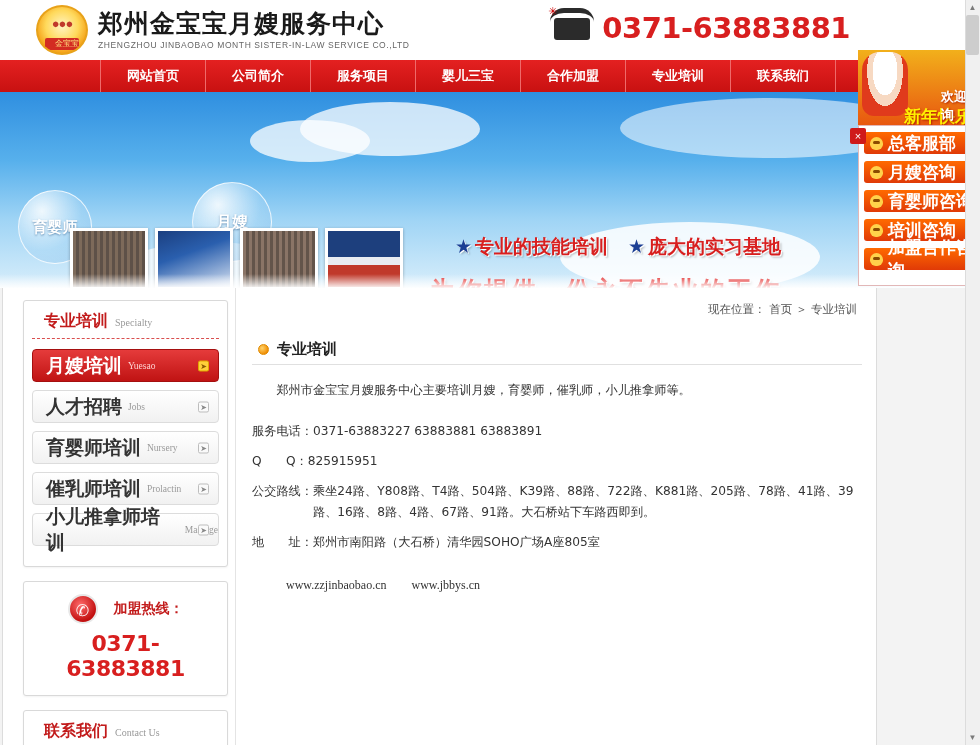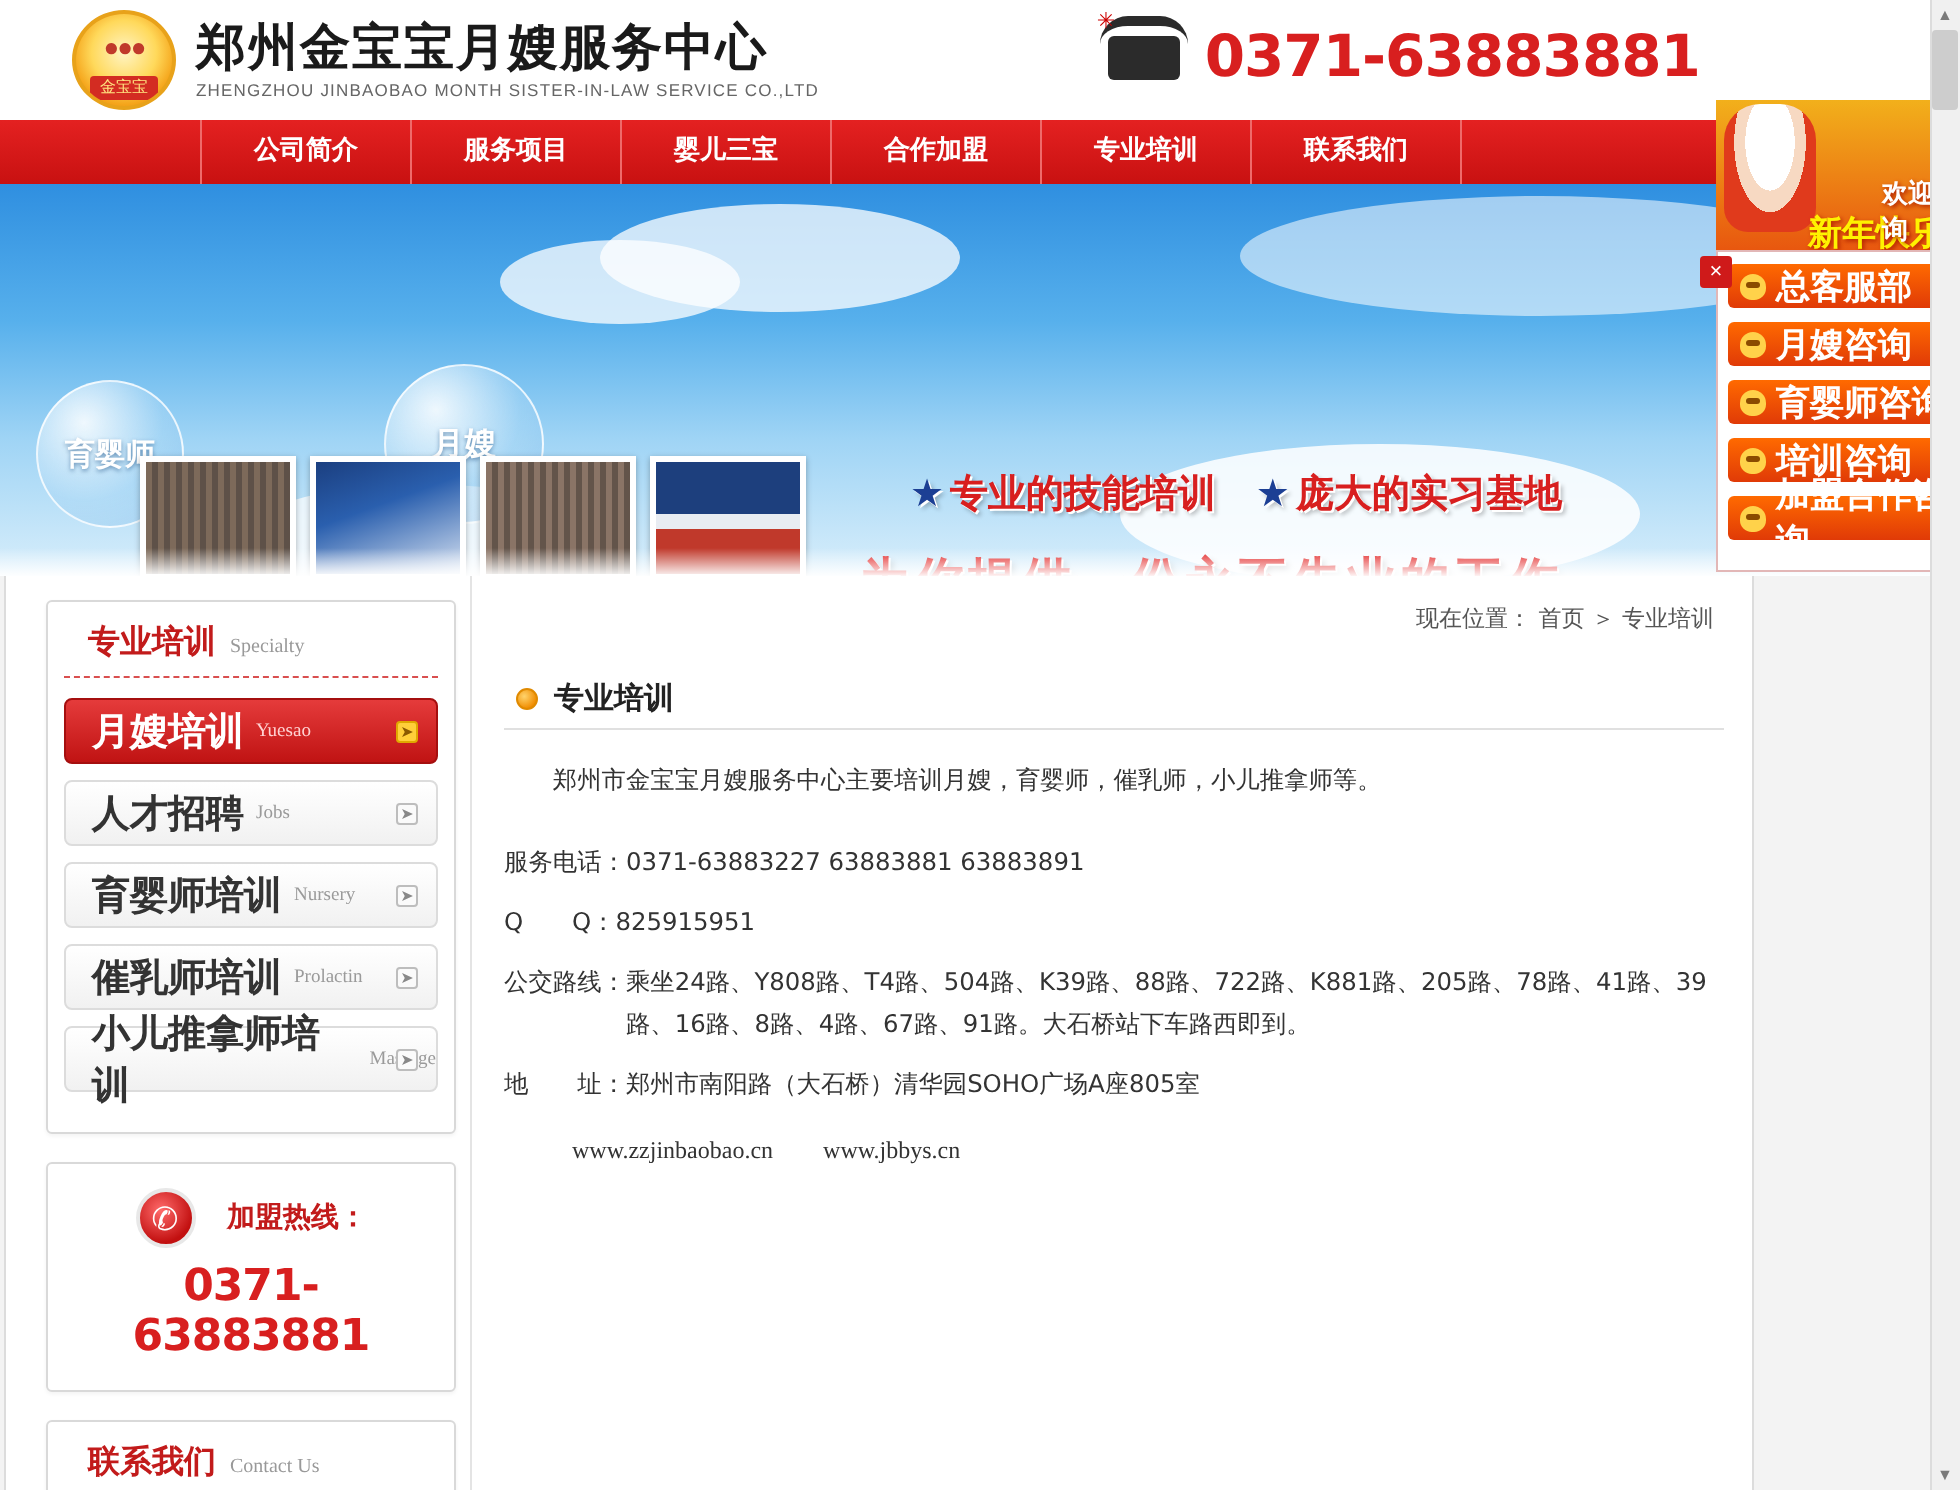--- a/index.html
+++ b/index.html
@@ -38,21 +38,21 @@
     display: flex; align-items: flex-end; justify-content: center;
     overflow: hidden;
   }
   .logo-mark .faces {
     position: absolute; top: 9px; left: 0; right: 0;
     text-align: center; font-size: 13px; letter-spacing: -1px; color: #c0392b;
   }
   .logo-mark .ribbon {
     position: absolute; bottom: 3px; left: 7px; right: 7px;
     height: 12px; background: #d32c22; border-radius: 2px;
-    color: #ffe680; font-size: 8px; line-height: 12px; text-align: center;
+    color: #ffe680; font-size: 8px; line-height: 12px; text-align: right;
     font-family: "DejaVu Sans", sans-serif;
   }
   .logo-text { margin-left: 10px; }
   .logo-title {
     font-size: 25px; font-weight: bold; color: #1a1a1a;
     letter-spacing: 1px; line-height: 30px;
     font-family: "DejaVu Sans", sans-serif;
   }
   .logo-sub {
     font-size: 8.5px; color: #666; letter-spacing: 0.6px; line-height: 12px;
@@ -345,21 +345,21 @@
   }
   .article {
     position: absolute; left: 16px; top: 92px; width: 615px;
     font-size: 12.2px; color: #333; line-height: 21px;
     font-family: "DejaVu Sans", sans-serif;
   }
   .article p { margin: 0 0 9px 0; }
   .p-indent { text-indent: 2em; margin-bottom: 20px !important; }
   .kv { display: flex; }
   .kv .k { white-space: pre; }
-  .links { margin-top: 12px; padding-left: 34px; font-family: "Liberation Serif", serif; font-size: 12px; }
+  .links { margin-top: 22px; padding-left: 34px; font-family: "Liberation Serif", serif; font-size: 12px; }
   .links span { margin-right: 22px; color: #333; }
 
   
   .right-rail {
     position: absolute; left: 877px; top: 0; width: 103px; height: 489px;
     background: #f3f3f3;
   }
   .scrollbar {
     position: absolute; right: 0; top: 0; width: 15px; height: 745px;
     background: #f0f0f0; border-left: 1px solid #dcdcdc; z-index: 60;
@@ -393,20 +393,21 @@
       <div class="tel-icon">
         <div class="phone-horn"></div>
         <div class="phone-body"></div>
         <div class="spark">✳</div>
       </div>
       <div class="tel-num">0371-63883881</div>
     </div>
   </div>
 
   <div class="nav">
+    <div class="nav-item">网站首页</div>
     <div class="nav-item">公司简介</div>
     <div class="nav-item">服务项目</div>
     <div class="nav-item">婴儿三宝</div>
     <div class="nav-item">合作加盟</div>
     <div class="nav-item">专业培训</div>
     <div class="nav-item">联系我们</div>
   </div>
 
   <div class="banner">
     <div class="cloud c5"></div>

